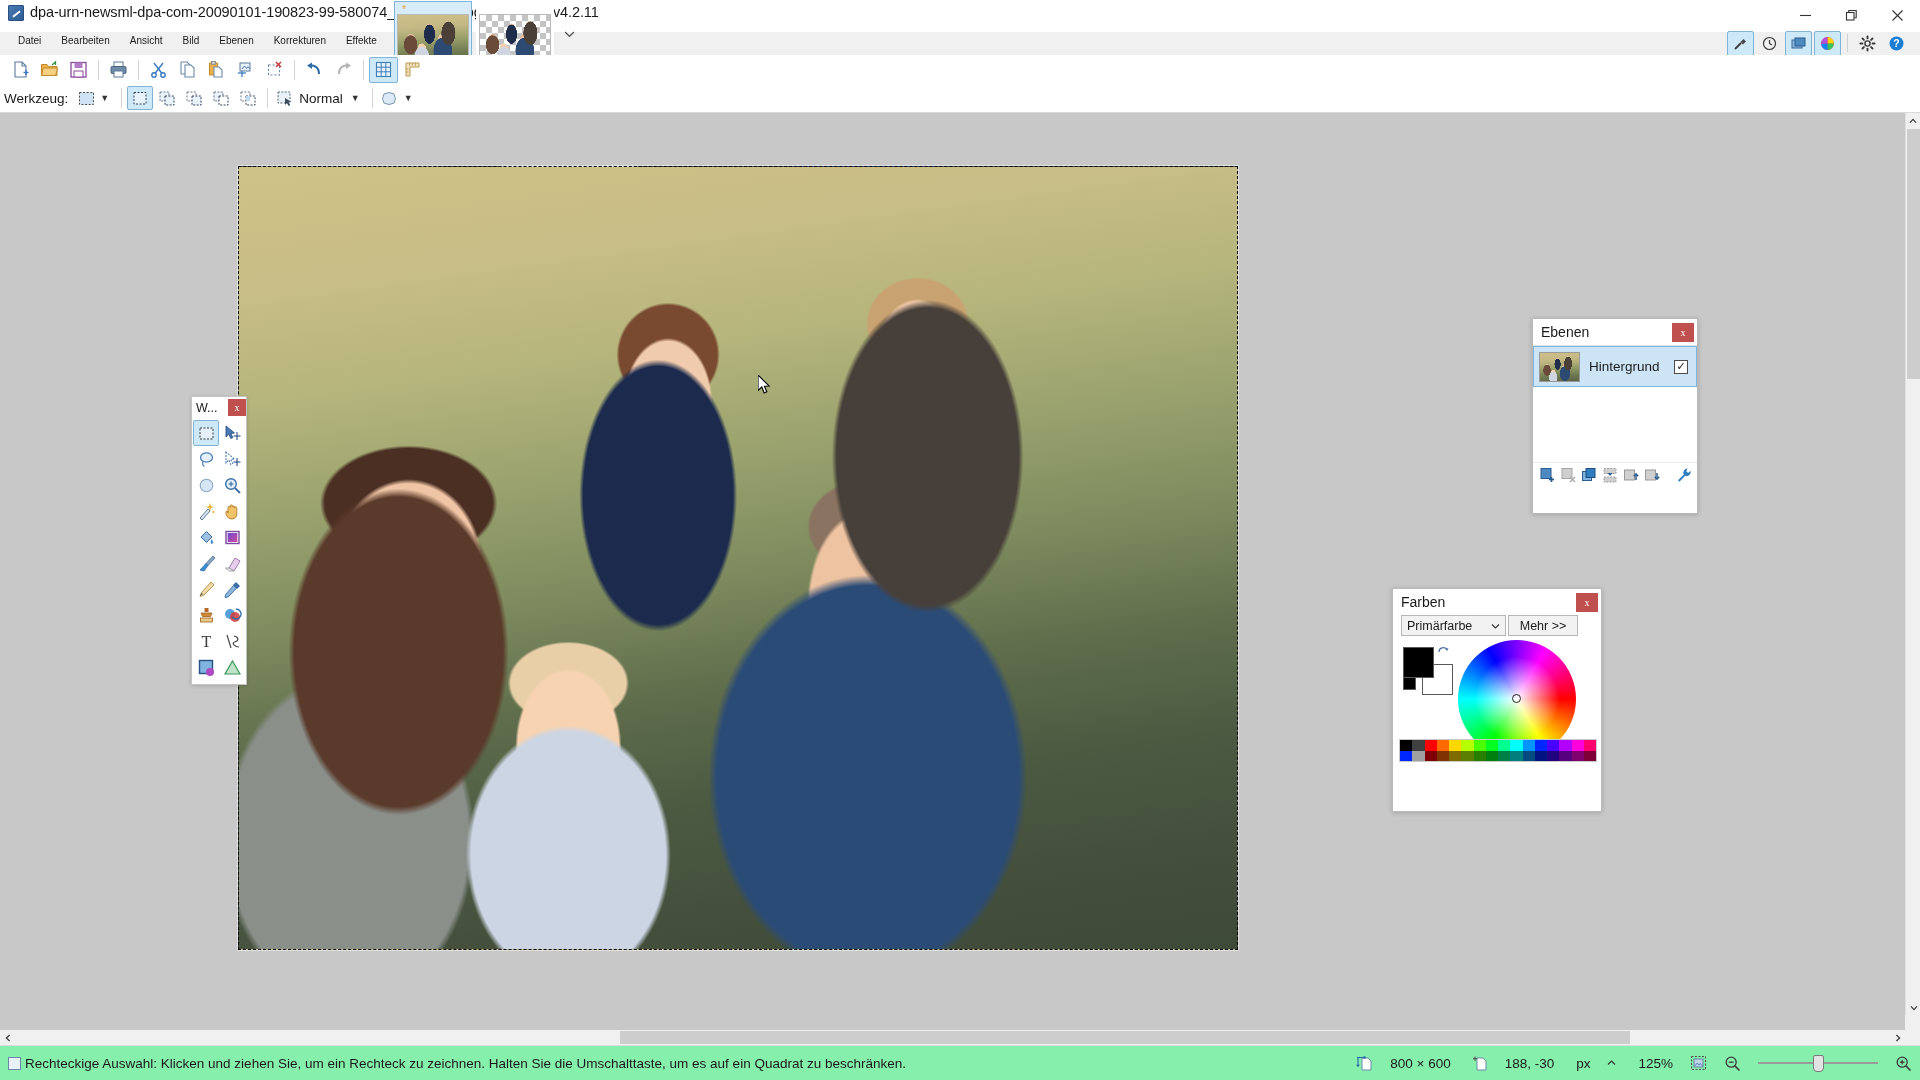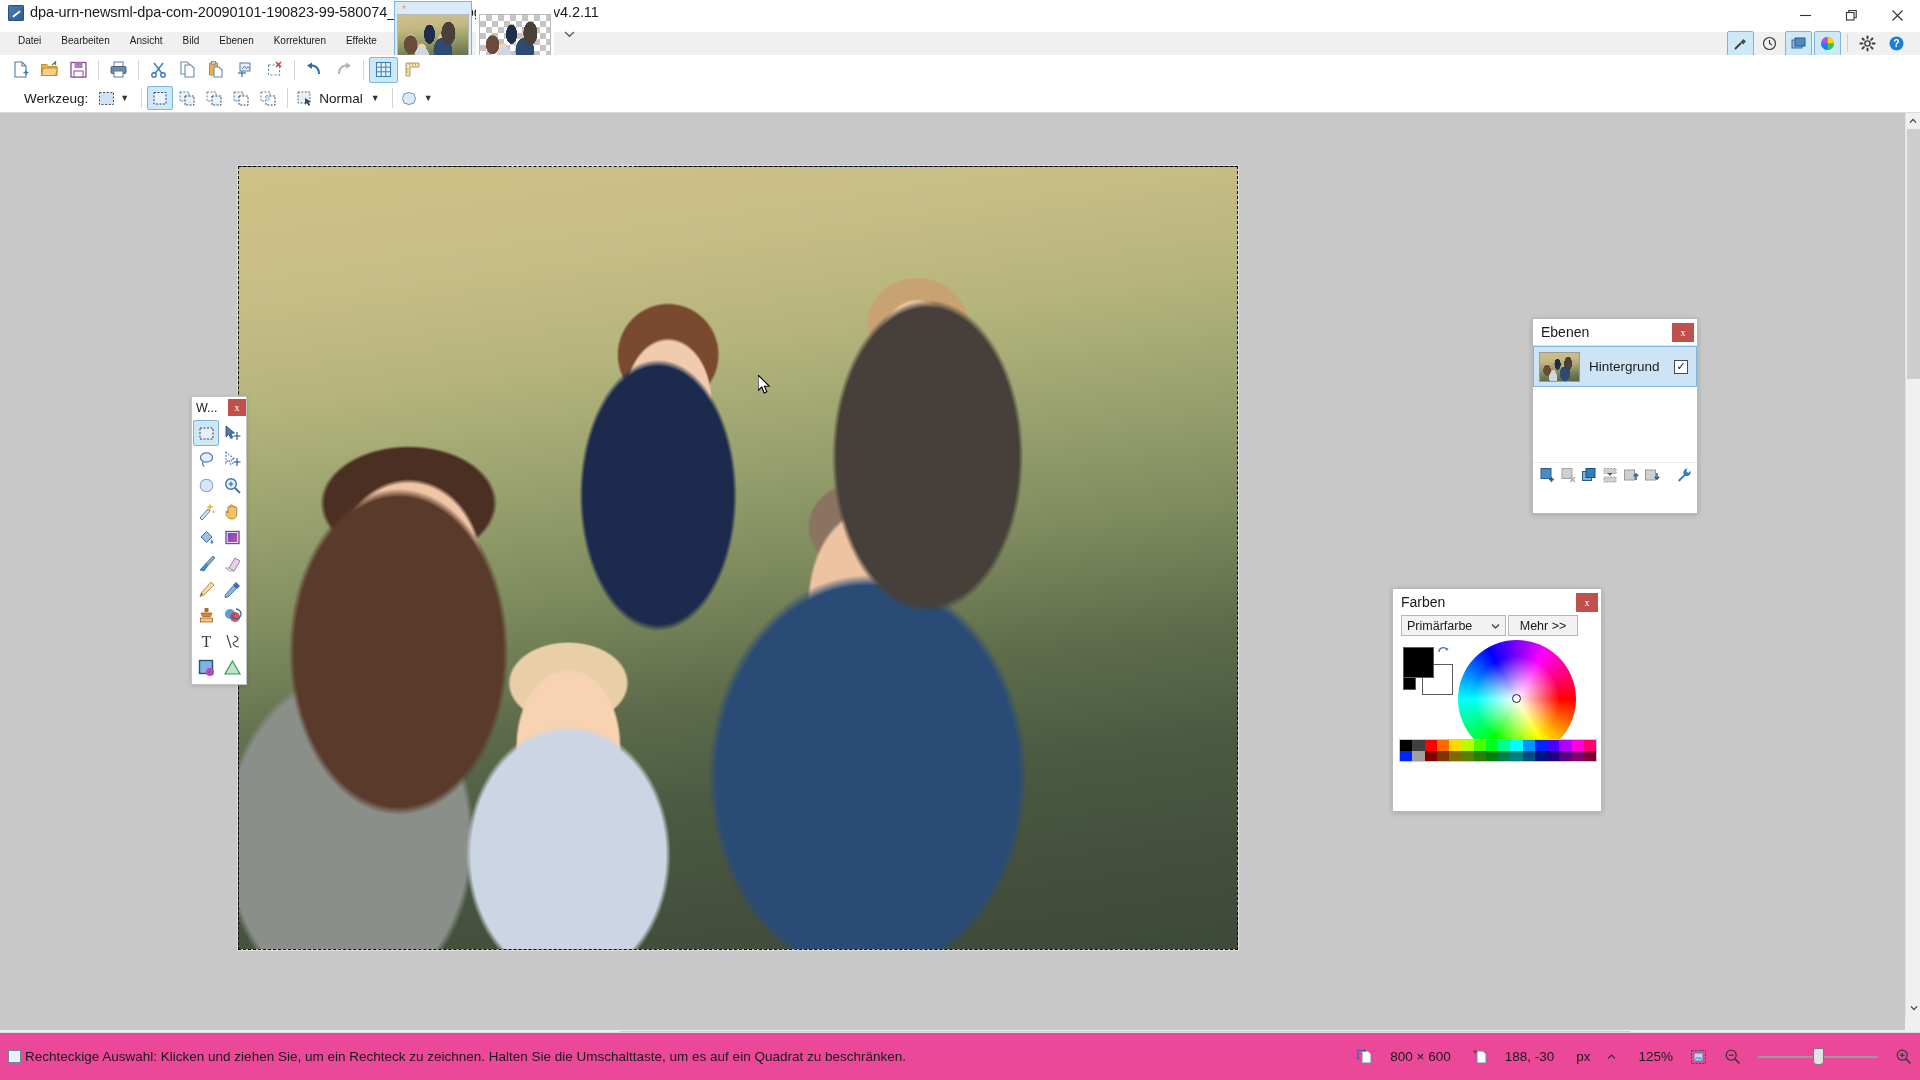--- a/index.html
+++ b/index.html
@@ -133,21 +133,21 @@
   .tbbtn {
     width: 29px; height: 26px; display:flex; align-items:center; justify-content:center;
     border:1px solid transparent; border-radius:2px;
   }
   .tbbtn.active { background:#cde8f7; border-color:#7fb4d8; }
   .tbsep { width:1px; height:20px; background:#d5d5d5; margin:0 5px; }
 
   
   .toolbar2 {
     position: absolute; left: 0; top: 84px; width: 1920px; height: 29px;
-    background: #ffffff; display: flex; align-items: center; padding-left: 24px;
+    background: #ffffff; display: flex; align-items: center; padding-left: 4px;
     border-bottom: 1px solid #dadada;
   }
   .tb2-label { font-size:13.5px; color:#1a1a1a; margin-right:6px; }
   .tb2-swatchbtn {
     width:24px; height:22px; display:flex; align-items:center; justify-content:center;
     border:1px solid transparent;
   }
   .caret { font-size:9px; color:#333; margin:0 7px 0 2px; }
   .selmode {
     width:26px; height:24px; display:flex; align-items:center; justify-content:center;
@@ -295,22 +295,22 @@
   }
   .cp-smallbtns { position:absolute; left:8px; bottom:7px; display:flex; align-items:center; gap:5px; }
   .cp-sb { width:16px; height:16px; border:1px solid #8a8a8a; }
   .palette { position:absolute; left:6px; bottom:4px; width:198px; height:23px;
     border:1px solid #c9c9c9; display:flex; flex-direction:column; }
   .pal-row { display:flex; flex:1; }
   .pal-cell { flex:1; }
 
   
   .statusbar {
-    position:absolute; left:0; bottom:0; width:1920px; height:48px;
-    background:#ec4899; border-top:1px solid #dcdcdc;
+    position:absolute; left:0; bottom:0; width:1920px; height:35px;
+    background:#86efac; border-top:1px solid #dcdcdc;
     display:flex; align-items:center;margin-top:28px;
   }
   .sb-tool-icon { width:13px; height:13px; border:1px solid #6a86a8; background:#e8f0f8; margin:0 4px 0 8px; }
   .sb-text { font-size:13.5px; color:#1a1a1a; white-space:nowrap; }
   .sb-right { position:absolute; right:8px; display:flex; align-items:center; gap:0px; }
   .sb-grp { display:flex; align-items:center; gap:17px; margin-left:22px; font-size:13.5px; color:#1a1a1a; }
   .zoom-slider { position:relative; width:120px; height:16px; display:flex; align-items:center; }
   .zoom-track { width:100%; height:2px; background:#9a9a9a; }
   .zoom-thumb { position:absolute; left:55px; width:11px; height:17px; background:#e3e3e3;
     border:1px solid #7a7a7a; border-radius:2px 2px 4px 4px; }

